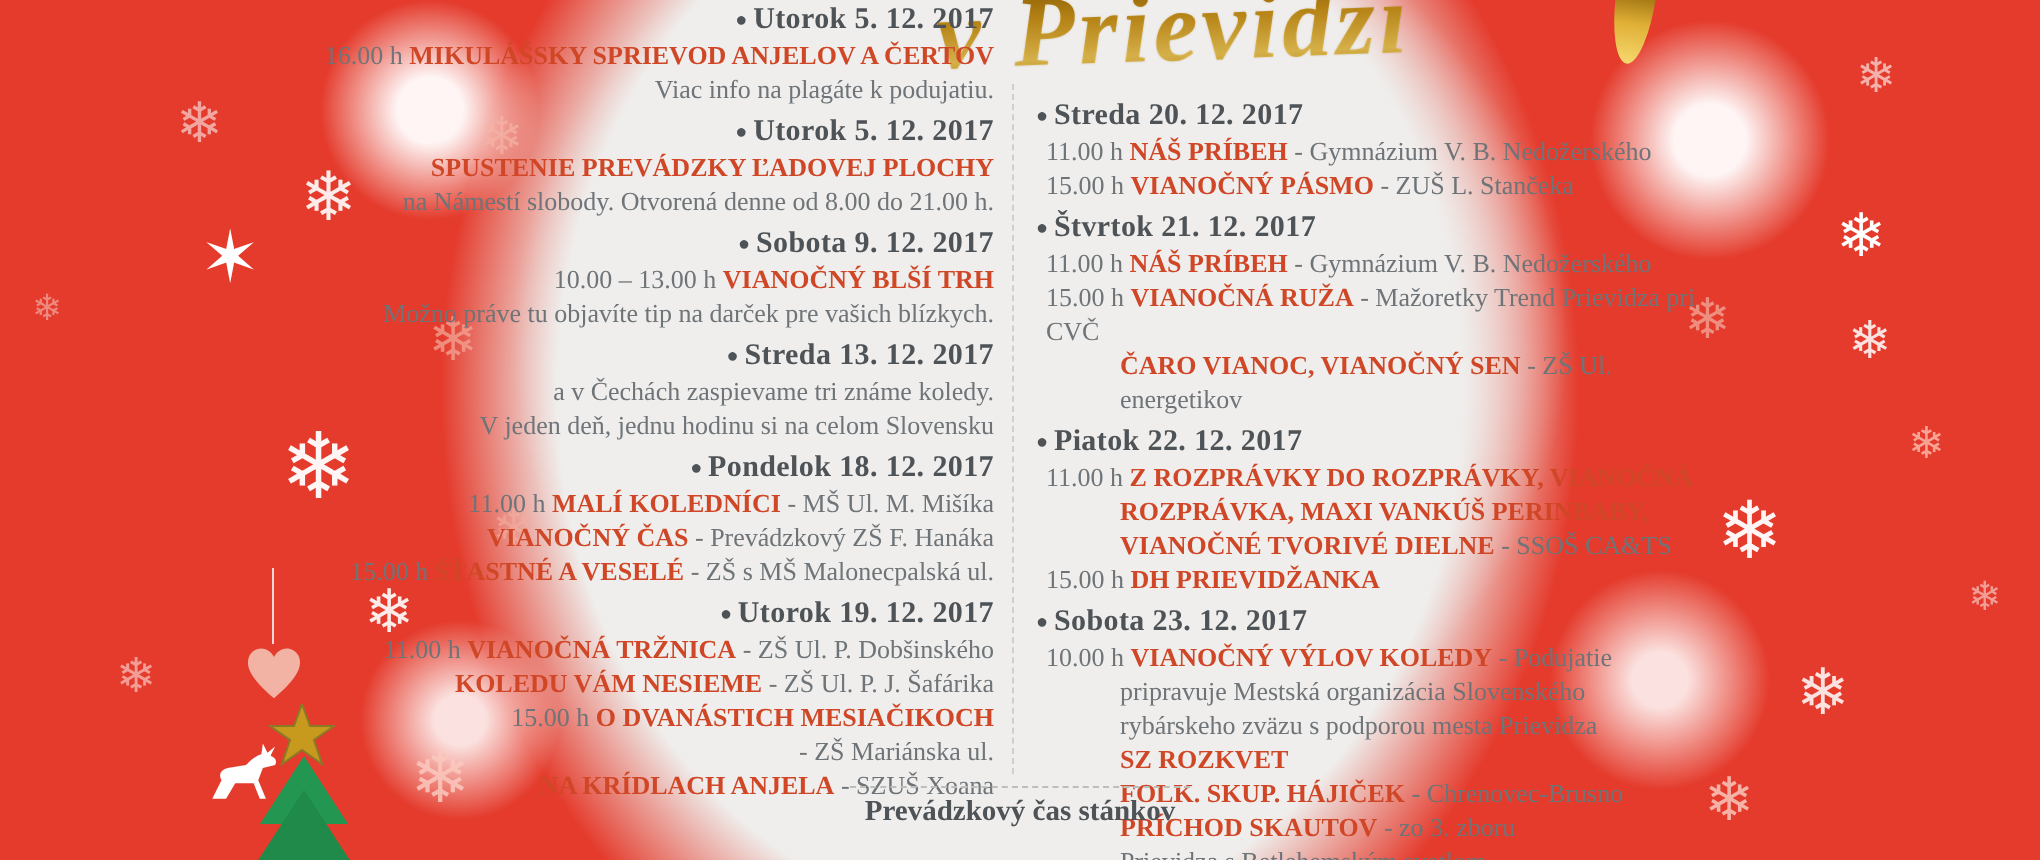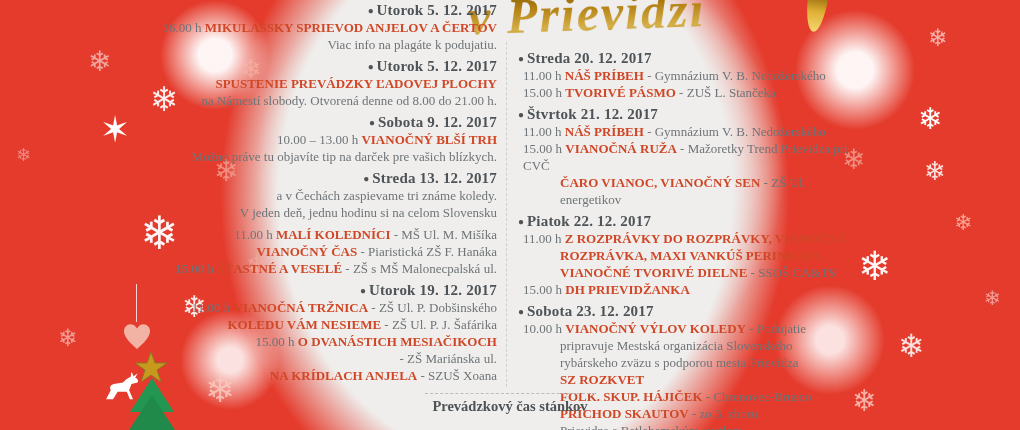--- a/index.html
+++ b/index.html
@@ -116,39 +116,40 @@
         <div class="event-date">Sobota 9. 12. 2017</div>
         <div class="event-line"><span class="seg-time">10.00 – 13.00 h </span><span class="seg-title">VIANOČNÝ BLŠÍ TRH</span></div>
         <div class="event-line"><span class="seg-desc">Možno práve tu objavíte tip na darček pre vašich blízkych.</span></div>
       </div>
       <div class="event-block">
         <div class="event-date">Streda 13. 12. 2017</div>
         <div class="event-line"><span class="seg-desc">a v Čechách zaspievame tri známe koledy.</span></div>
         <div class="event-line"><span class="seg-desc">V jeden deň, jednu hodinu si na celom Slovensku</span></div>
       </div>
       <div class="event-block">
+        <div class="event-date">Pondelok 18. 12. 2017</div>
         <div class="event-line"><span class="seg-time">11.00 h </span><span class="seg-title">MALÍ KOLEDNÍCI</span><span class="seg-desc"> - MŠ Ul. M. Mišíka</span></div>
-        <div class="event-line"><span class="seg-title">VIANOČNÝ ČAS</span><span class="seg-desc"> - Piaristická ZŠ F. Hanáka</span></div>
+        <div class="event-line"><span class="seg-title">VIANOČNÝ ČAS</span><span class="seg-desc"> - Prevádzkový ZŠ F. Hanáka</span></div>
         <div class="event-line"><span class="seg-time">15.00 h </span><span class="seg-title">ŠŤASTNÉ A VESELÉ</span><span class="seg-desc"> - ZŠ s MŠ Malonecpalská ul.</span></div>
       </div>
       <div class="event-block">
         <div class="event-date">Utorok 19. 12. 2017</div>
         <div class="event-line"><span class="seg-time">11.00 h </span><span class="seg-title">VIANOČNÁ TRŽNICA</span><span class="seg-desc"> - ZŠ Ul. P. Dobšinského</span></div>
         <div class="event-line"><span class="seg-title">KOLEDU VÁM NESIEME</span><span class="seg-desc"> - ZŠ Ul. P. J. Šafárika</span></div>
         <div class="event-line"><span class="seg-time">15.00 h </span><span class="seg-title">O DVANÁSTICH MESIAČIKOCH</span></div>
         <div class="event-line"><span class="seg-desc">- ZŠ Mariánska ul.</span></div>
         <div class="event-line"><span class="seg-title">NA KRÍDLACH ANJELA</span><span class="seg-desc"> - SZUŠ Xoana</span></div>
       </div>
     </div>
   <div class="divider-v"></div>
   <div class="col col-right" id="col-right">
       <div class="event-block">
         <div class="event-date">Streda 20. 12. 2017</div>
         <div class="event-line"><span class="seg-time">11.00 h </span><span class="seg-title">NÁŠ PRÍBEH</span><span class="seg-desc"> - Gymnázium V. B. Nedožerského</span></div>
-        <div class="event-line"><span class="seg-time">15.00 h </span><span class="seg-title">TVORIVÉ PÁSMO</span><span class="seg-desc"> - ZUŠ L. Stančeka</span></div>
+        <div class="event-line"><span class="seg-time">15.00 h </span><span class="seg-title">VIANOČNÝ PÁSMO</span><span class="seg-desc"> - ZUŠ L. Stančeka</span></div>
       </div>
       <div class="event-block">
         <div class="event-date">Štvrtok 21. 12. 2017</div>
         <div class="event-line"><span class="seg-time">11.00 h </span><span class="seg-title">NÁŠ PRÍBEH</span><span class="seg-desc"> - Gymnázium V. B. Nedožerského</span></div>
         <div class="event-line"><span class="seg-time">15.00 h </span><span class="seg-title">VIANOČNÁ RUŽA</span><span class="seg-desc"> - Mažoretky Trend Prievidza pri CVČ</span></div>
         <div class="event-line indent"><span class="seg-title">ČARO VIANOC, VIANOČNÝ SEN</span><span class="seg-desc"> - ZŠ Ul. energetikov</span></div>
       </div>
       <div class="event-block">
         <div class="event-date">Piatok 22. 12. 2017</div>
         <div class="event-line"><span class="seg-time">11.00 h </span><span class="seg-title">Z ROZPRÁVKY DO ROZPRÁVKY, VIANOČNÁ</span></div>

